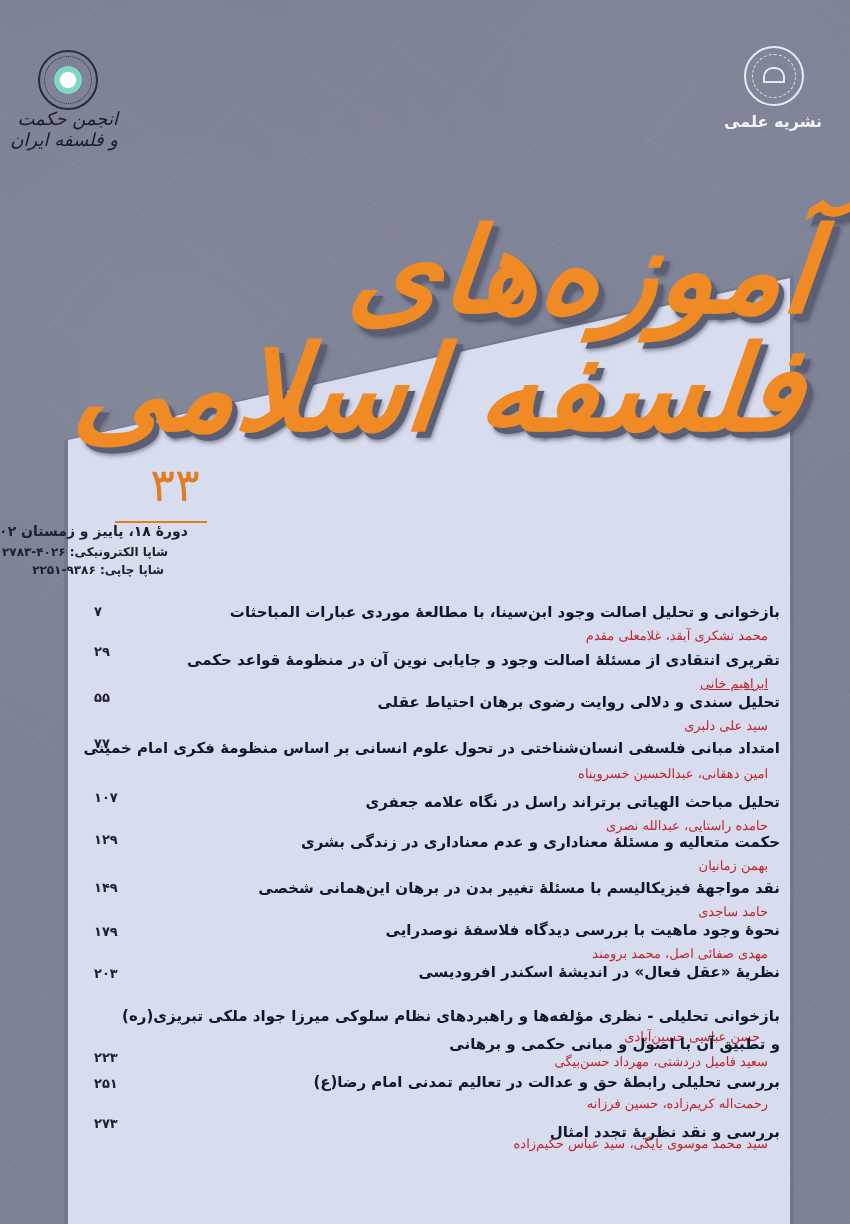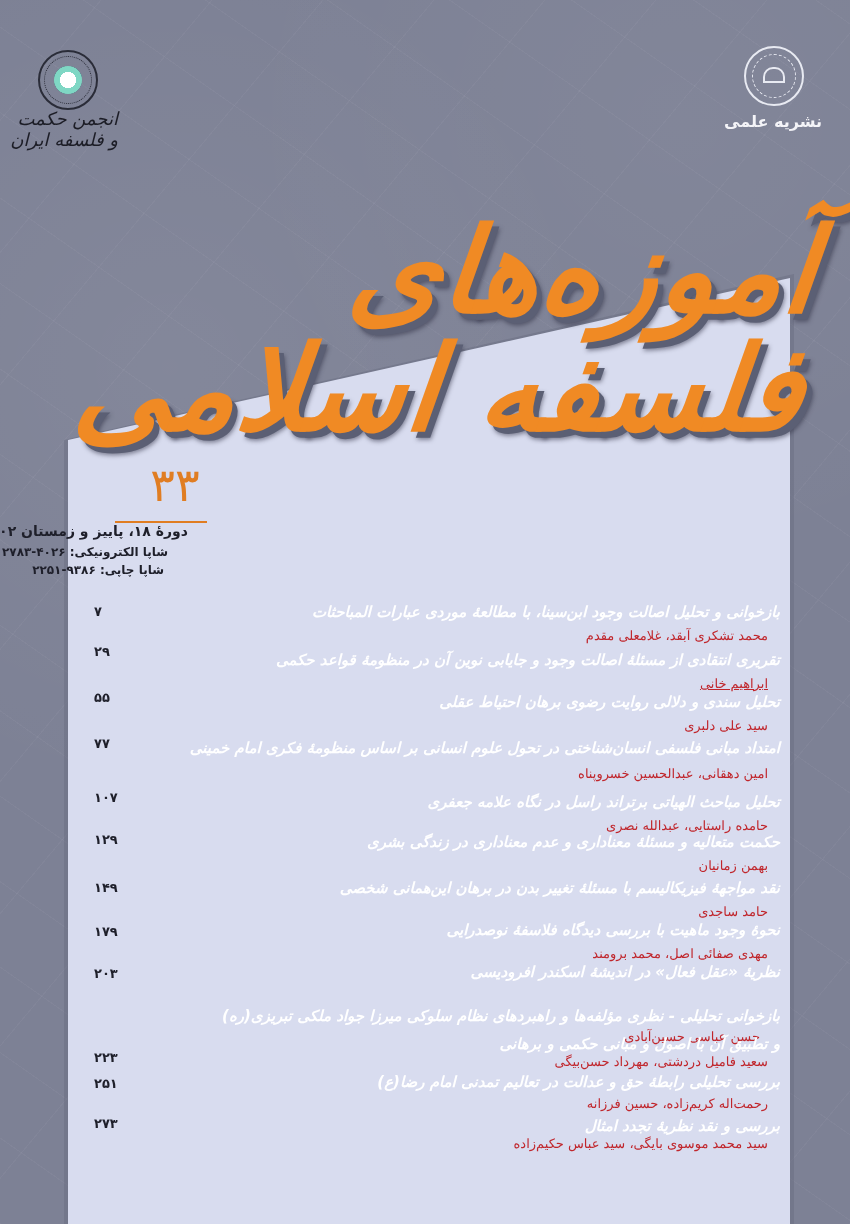--- a/index.html
+++ b/index.html
@@ -103,21 +103,21 @@
     .toc {
       position: absolute; left: 80px; top: 598px; width: 700px;
     }
     .toc-entry { position: absolute; left: 0; width: 700px; }
     .toc-page {
       position: absolute; left: 14px; font-size: 13px; font-weight: bold; color: #1e1f2a;
       direction: rtl;
     }
     .toc-title {
       position: absolute; right: 0; direction: rtl; text-align: center;
-      font-size: 15px; font-weight: bold; color: #ffffff; white-space: nowrap; line-height: 20px; font-style: italic;
+      font-size: 15px; font-weight: bold; color: #0f172a; white-space: nowrap; line-height: 20px;
     }
     .toc-author {
       position: absolute; direction: rtl; text-align: right;
       font-size: 13px; color: #c0262c; white-space: nowrap;
       font-family: "DejaVu Serif", serif;
     }
   </style>
 </head>
 <body>
 
@@ -207,17 +207,17 @@
   </div>
 
   <div class="toc-entry" style="top:474px;">
     <span class="toc-page" style="top:4px;">۲۵۱</span>
     <span class="toc-title" style="top:0px;">بررسی تحلیلی رابطهٔ حق و عدالت در تعالیم تمدنی امام رضا(ع)</span>
     <span class="toc-author" style="top:24px; right:12px;">رحمت‌اله کریم‌زاده، حسین فرزانه</span>
   </div>
 
   <div class="toc-entry" style="top:516px;">
     <span class="toc-page" style="top:2px;">۲۷۳</span>
-    <span class="toc-title" style="top:2px;">بررسی و نقد نظریهٔ تجدد امثال</span>
+    <span class="toc-title" style="top:8px;">بررسی و نقد نظریهٔ تجدد امثال</span>
     <span class="toc-author" style="top:22px; right:12px;">سید محمد موسوی بایگی، سید عباس حکیم‌زاده</span>
   </div>
 
 </div>
 
 </body></html>

